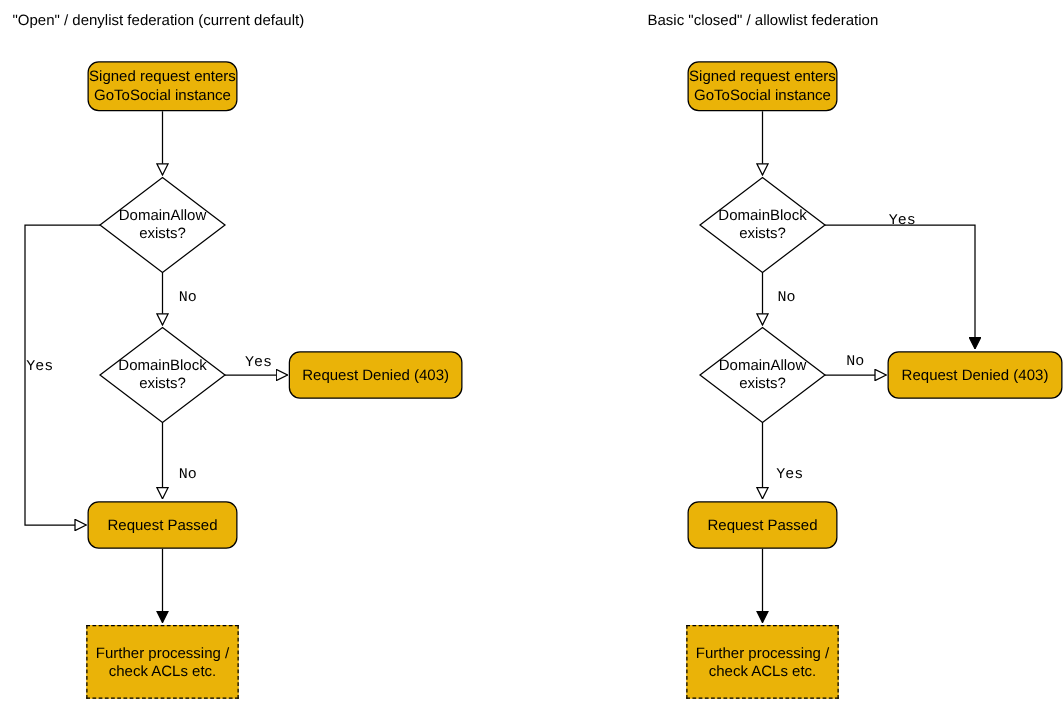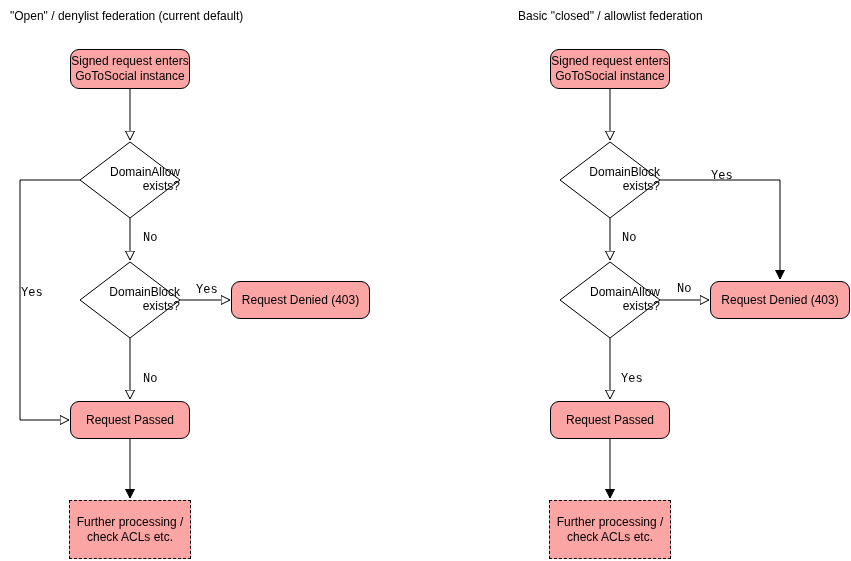--- a/index.html
+++ b/index.html
@@ -19,37 +19,37 @@
     font-size: 12px;
     line-height: 14px;
     white-space: nowrap;
   }
   .node {
     position: absolute;
     z-index: 2;
     box-sizing: border-box;
     border: 1px solid #000000;
     border-radius: 9px;
-    background: #fca5a5;
+    background: #eab308;
     display: flex;
     align-items: center;
     justify-content: center;
     text-align: center;
     font-size: 12px;
     line-height: 15px;
     white-space: pre-line;
   }
   .node.dashed {
     border-radius: 0;
     border-style: dashed;
   }
   .dlabel {
     position: absolute;
     z-index: 2;
-    text-align: right;
+    text-align: center;
     font-size: 12px;
     line-height: 14px;
     white-space: pre-line;
   }
   .elabel {
     position: absolute;
     z-index: 2;
     font-size: 12px;
     line-height: 11px;
     white-space: nowrap;

